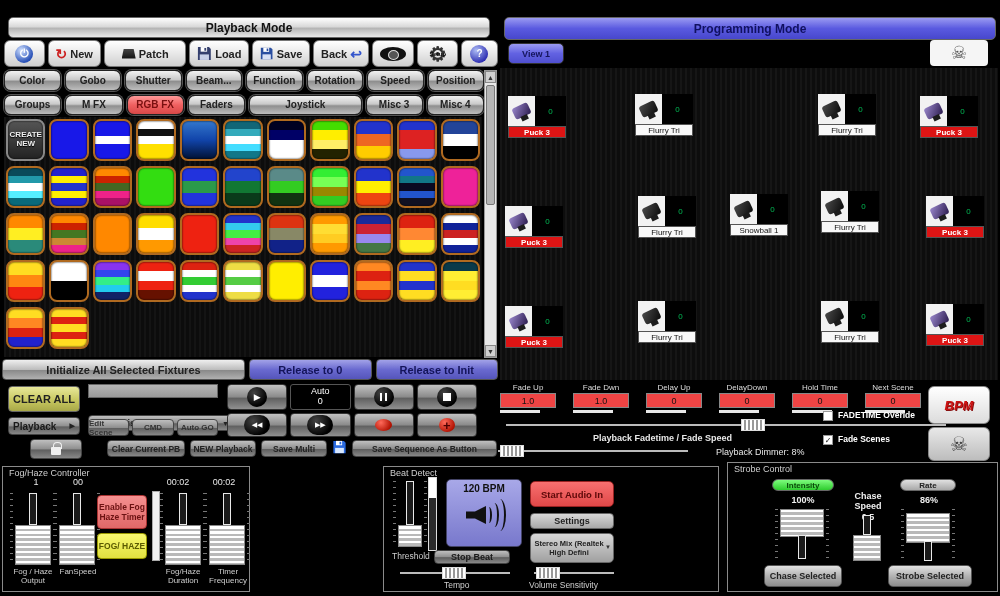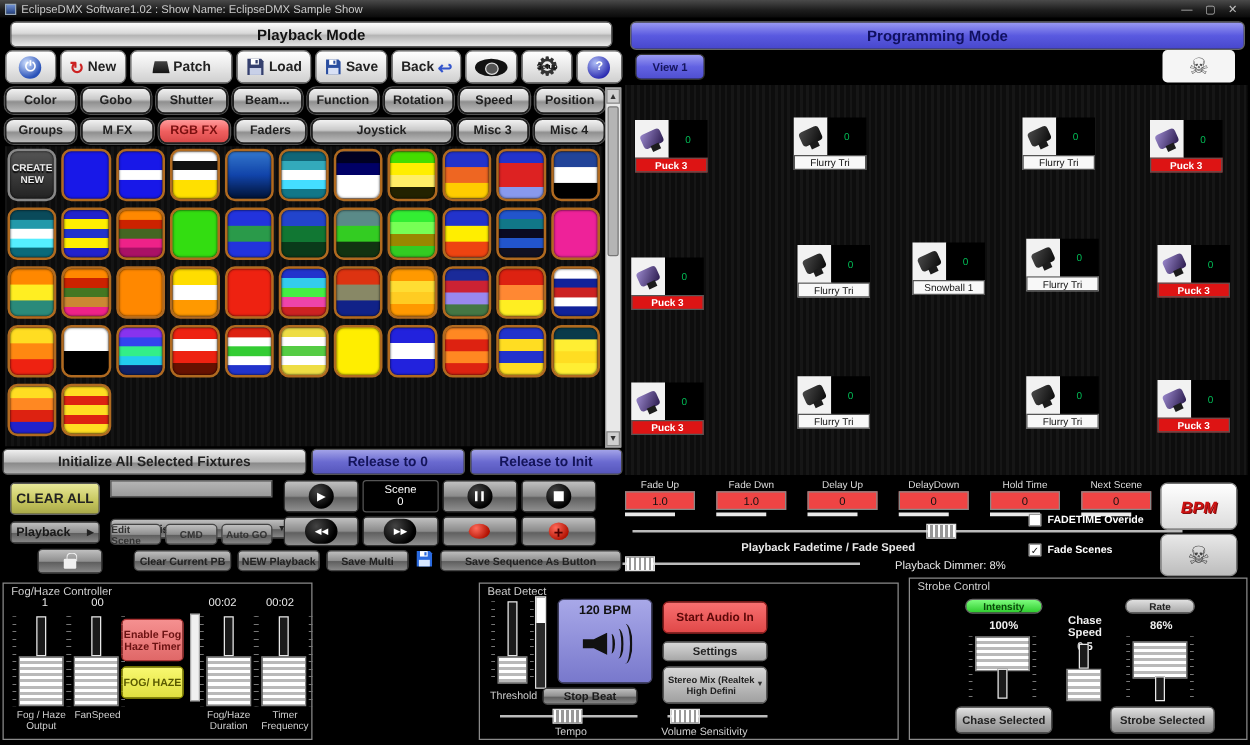--- a/index.html
+++ b/index.html
@@ -197,29 +197,20 @@
   .sel-btn { position:absolute; height:22px; background:linear-gradient(#e2e2e2,#b2b2b2 50%,#8c8c8c); border:1px solid #555;
     border-radius:5px; color:#222; font-size:9px; font-weight:bold; display:flex; align-items:center; justify-content:center; }
 
   .dd-arrow { font-size:7px; color:#222; }
 </style>
 </head>
 <body>
 
 <div id="app">
 
-  <div id="titlebar">
-    <span class="appicon"></span>
-    <span>EclipseDMX Software1.02 : Show Name: EclipseDMX Sample Show</span>
-    <span class="wbtns">
-      <span>—</span>
-      <span>▢</span>
-      <span>✕</span>
-    </span>
-  </div>
 
   <div id="playback-header" class="mode-header">Playback Mode</div>
   <div id="prog-header" class="mode-header">Programming Mode</div>
 
   <div id="toolbar">
     <div class="tbtn" style="width:44px">
       <span class="round-ic power-ic">⏻</span>
     </div>
     <div class="tbtn" style="width:54px">
       <span class="ic" style="color:#c22">↻</span>
@@ -367,21 +358,21 @@
       <div class="gbtn">Edit Scene</div>
       <div class="gbtn">CMD</div>
       <div class="gbtn">Auto GO</div>
     </div>
 
     <div class="transport">
       <div class="tr-btn">
           <span class="blk-circle">▶</span>
         </div>
       <div id="scene-display">
-        <span>Scene</span>
+        <span>Auto</span>
         <span>0</span>
       </div>
       <div class="tr-btn">
           <span class="blk-circle">
             <span class="pause-bars"></span>
           </span>
         </div>
       <div class="tr-btn">
           <span class="blk-circle">
             <span class="stop-sq"></span>

